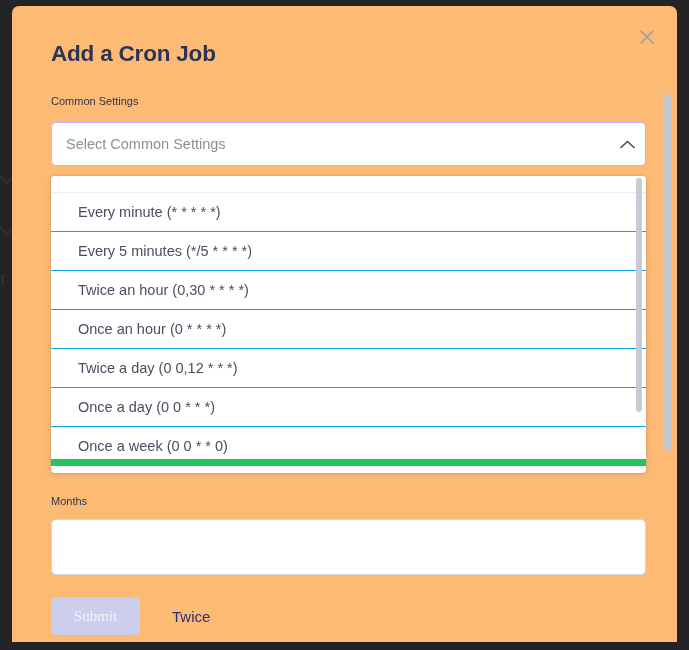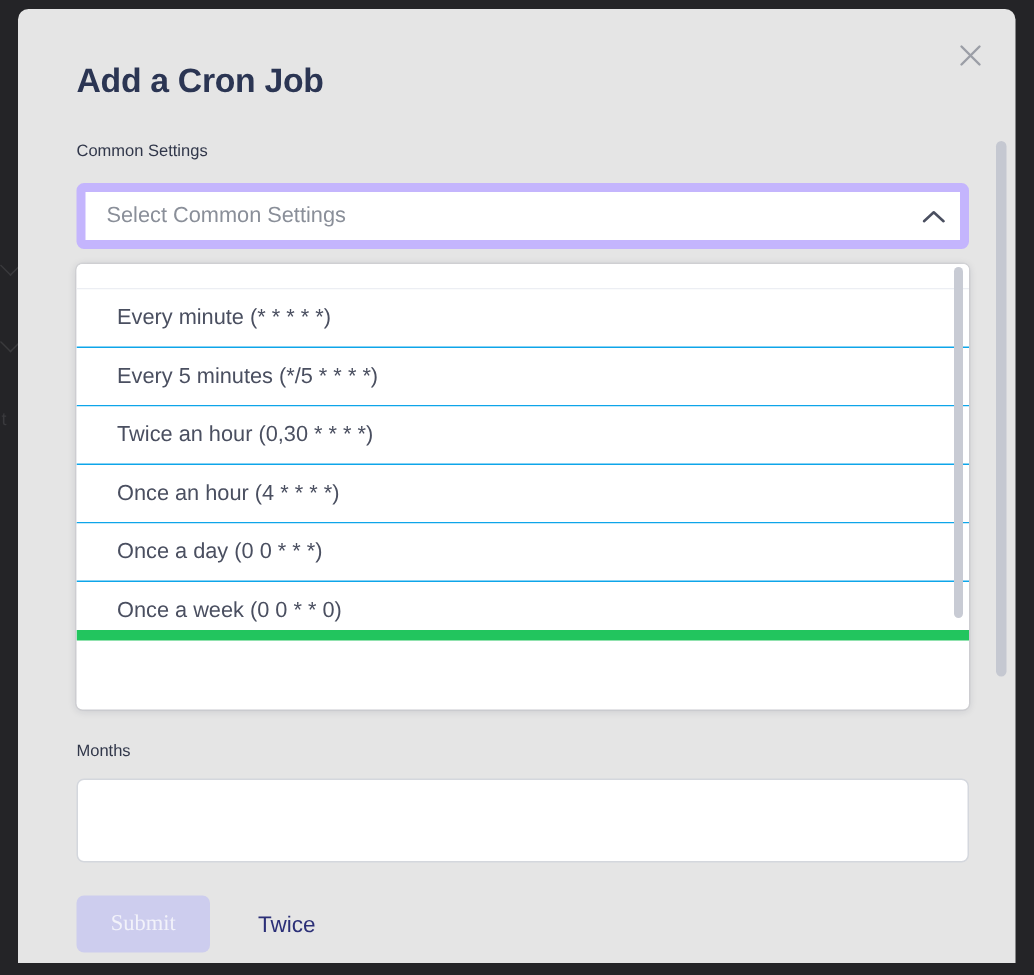--- a/index.html
+++ b/index.html
@@ -38,21 +38,21 @@
     transform: rotate(-45deg);
   }
 
   
   #modal {
     position: absolute;
     left: 12px;
     top: 6px;
     width: 665px;
     height: 636px;
-    background: #e5e5e5;
+    background: #fdba74;
     border-radius: 7px 7px 0 0;
     overflow: hidden;
   }
 
   .close-btn {
     position: absolute;
     right: 19px;
     top: 20px;
     width: 22px;
     height: 22px;
@@ -84,21 +84,21 @@
   .label-months   { left: 39px; top: 489px; }
 
   
   .select-control {
     position: absolute;
     left: 39px;
     top: 116px;
     width: 595px;
     height: 44px;
     box-sizing: border-box;
-    border: 6px solid #c4b5fd;
+    border: 1px solid #c4b5fd;
     border-radius: 5px;
     background: #fff;
     display: flex;
     align-items: center;
     cursor: pointer;
   }
   .select-placeholder {
     flex: 1;
     padding-left: 14px;
     font-size: 14.5px;
@@ -258,21 +258,22 @@
         </svg>
       </div>
     </div>
 
     <div class="dropdown">
       <div class="dropdown-scroll">
         <div class="dd-spacer"></div>
         <div class="dd-item">Every minute (* * * * *)</div>
         <div class="dd-item">Every 5 minutes (*/5 * * * *)</div>
         <div class="dd-item">Twice an hour (0,30 * * * *)</div>
-        <div class="dd-item">Once an hour (4 * * * *)</div>
+        <div class="dd-item">Once an hour (0 * * * *)</div>
+        <div class="dd-item">Twice a day (0 0,12 * * *)</div>
         <div class="dd-item">Once a day (0 0 * * *)</div>
         <div class="dd-item">Once a week (0 0 * * 0)</div>
       </div>
       <div class="dd-scrollbar-track">
         <div class="dd-scrollbar-thumb"></div>
       </div>
     </div>
 
     <div class="field-label label-months">Months</div>
     <textarea class="months-input" placeholder="" style=""></textarea>

